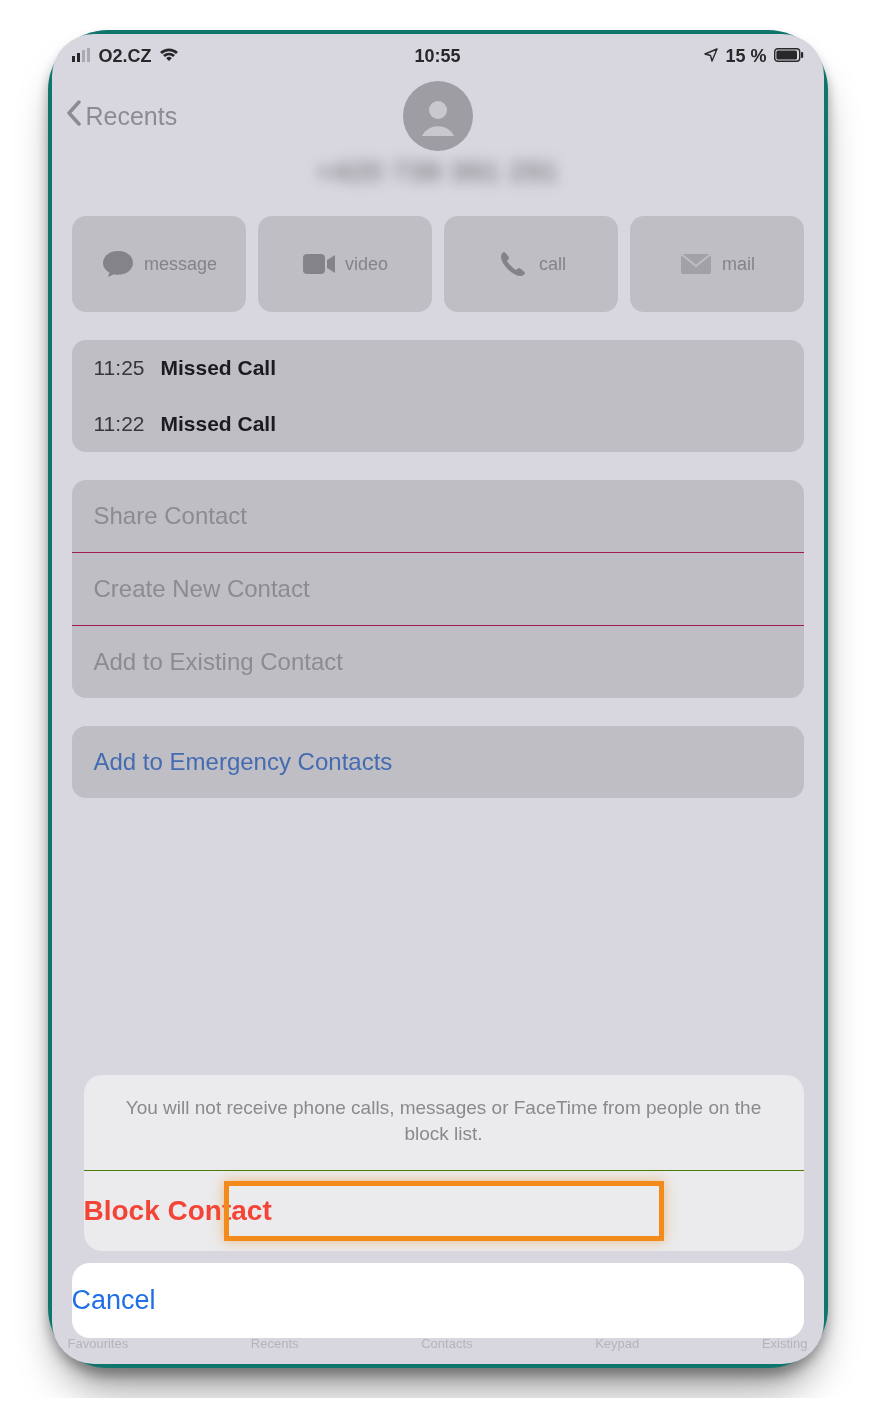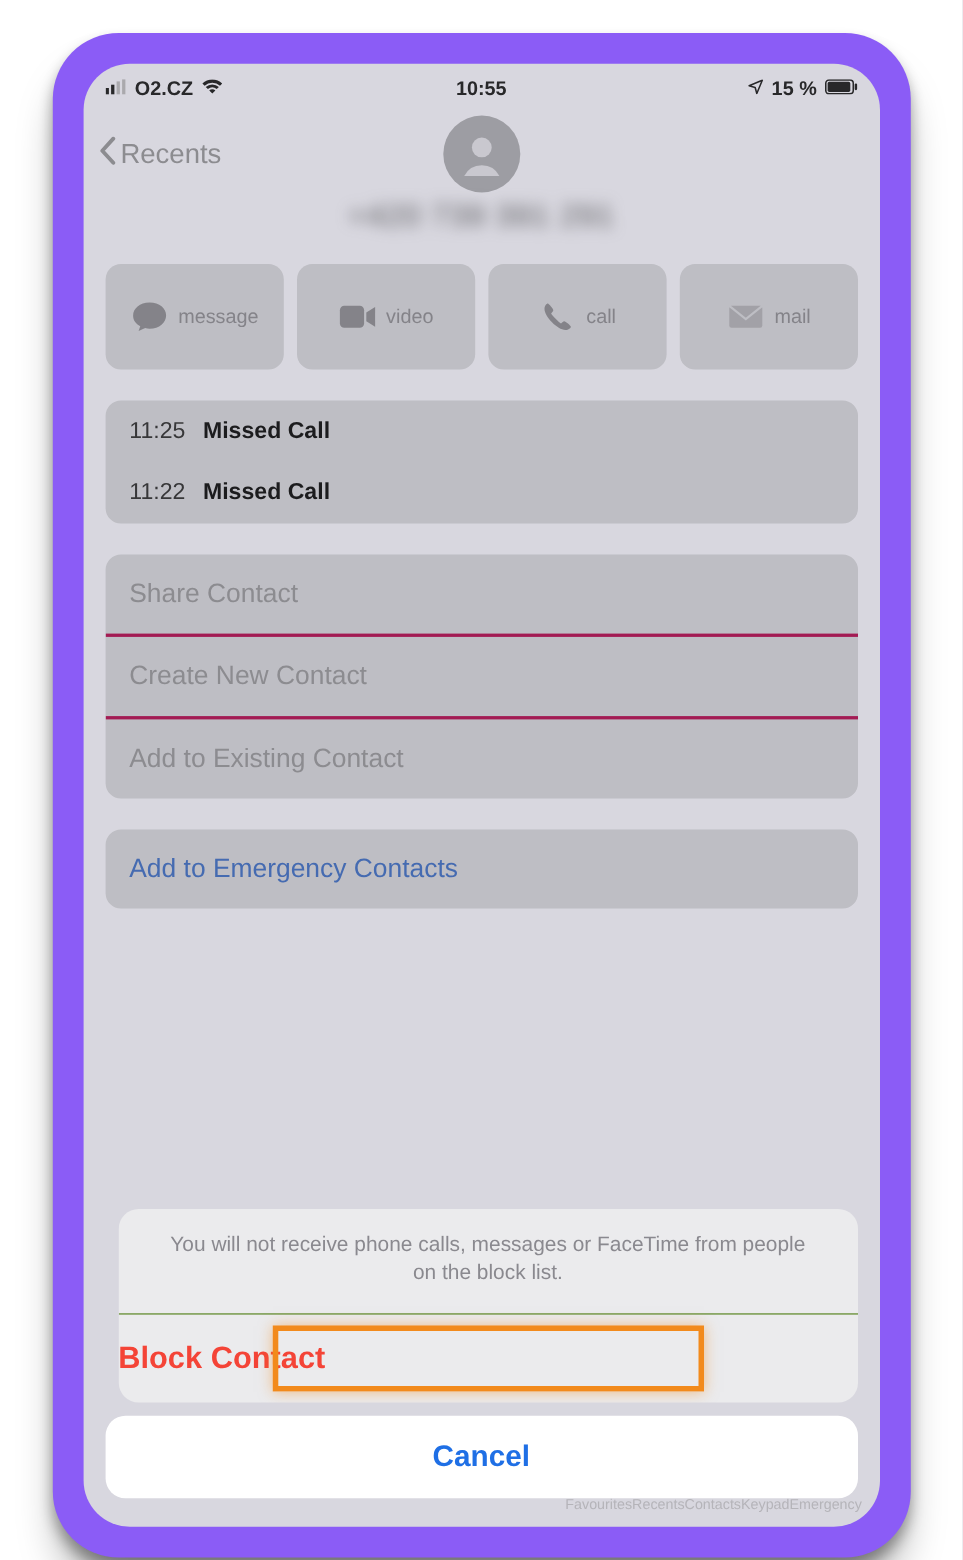--- a/index.html
+++ b/index.html
@@ -6,23 +6,23 @@
   body {
     background: #fff;
     display: flex;
     justify-content: center;
     align-items: flex-start;
     font-family: -apple-system, "Helvetica Neue", Helvetica, Arial, sans-serif;
     padding: 30px 0;
   }
   .device {
     width: 780px;
-    background: #8b5cf6;
+    background: #0f766e;
     border-radius: 60px;
-    padding: 28px;
+    padding: 4px;
     box-shadow: 0 30px 40px -10px rgba(0,0,0,0.4), 0 8px 12px rgba(0,0,0,0.3);
     position: relative;
   }
   .screen {
     background: #d8d7df;
     border-radius: 42px;
     overflow: hidden;
     height: 1330px;
     position: relative;
   }
@@ -96,21 +96,21 @@
     padding: 16px 22px;
     font-size: 21px;
     color: #1e1e20;
   }
   .log-row .t { color:#3b3b3d; }
   .log-row .e { font-weight: 700; }
   .list-row {
     padding: 22px 22px;
     font-size: 24px;
     color: #97969c;
-    border-top: 3px solid #be185d;
+    border-top: 1px solid #be185d;
   }
   .list-row:first-child { border-top: none; }
   .list-row.link { color: #4573c9; }
   .card2 { margin-top: 28px; }
   .card3 { margin-top: 28px; }
 
   
   .sheet-wrap {
     position: absolute;
     left: 20px; right: 20px; bottom: 26px;
@@ -141,31 +141,31 @@
   .highlight-box {
     position:absolute;
     top: 10px; bottom: 10px; left: 140px; right: 140px;
     border: 5px solid #f28a1c;
     box-shadow: 0 0 12px rgba(242,138,28,0.5);
     pointer-events:none;
   }
   .cancel {
     background: #fff;
     border-radius: 18px;
-    text-align: center;
+    text-align: left;
     padding: 22px 0;
     color: #1f6fe5;
     font-size: 27px;
-    font-weight: 700;
+    font-weight: 400;
   }
   .tab-bar {
     position: absolute;
     left: 0; right: 0; bottom: 0;
     height: 36px;
-    display:flex; justify-content: flex-end;
+    display:flex; justify-content: space-between;
     align-items:center;
     padding: 0 16px 6px;
     color: #b5b4b9;
     font-size: 13px;
     z-index: 0;
   }
   .bg-dimmed {
     filter: brightness(0.93) saturate(0.88);
   }
 </style>
@@ -288,21 +288,21 @@
       <div class="card card3">
         <div class="list-row link">Add to Emergency Contacts</div>
       </div>
     </div>
 
     <div class="tab-bar">
       <span>Favourites</span>
       <span>Recents</span>
       <span>Contacts</span>
       <span>Keypad</span>
-      <span>Emergency</span>
+      <span>Existing</span>
     </div>
 
     <div class="sheet-wrap">
       <div class="sheet">
         <div class="sheet-msg">You will not receive phone calls, messages or FaceTime from people on the block list.</div>
         <div class="sheet-action">
           <span>Block Contact</span>
           <div class="highlight-box"></div>
         </div>
       </div>

